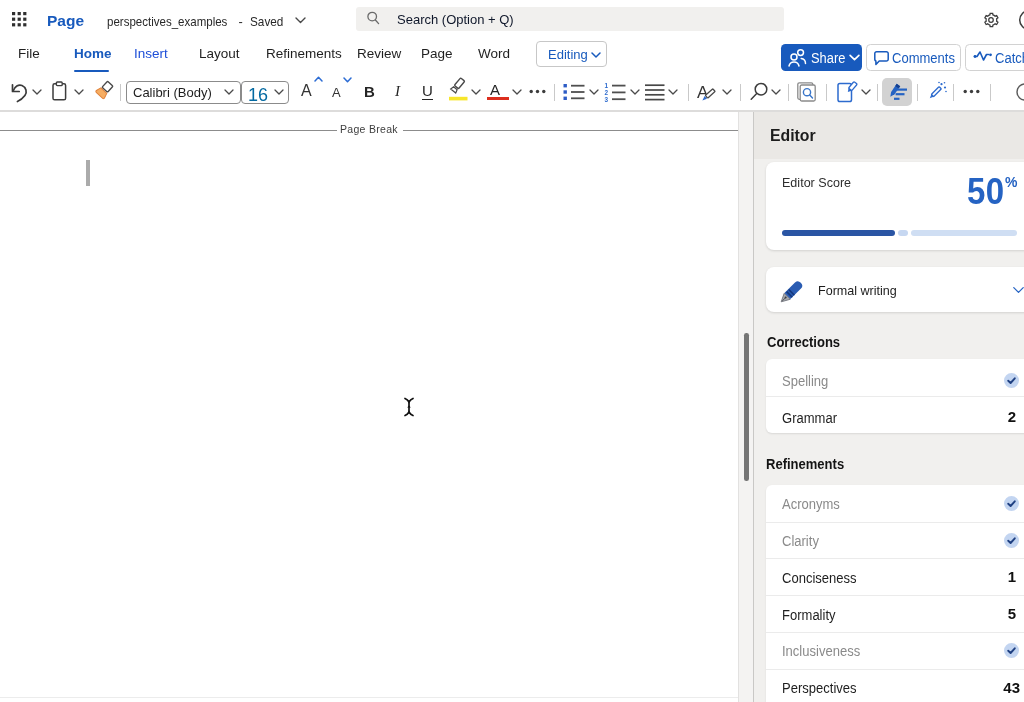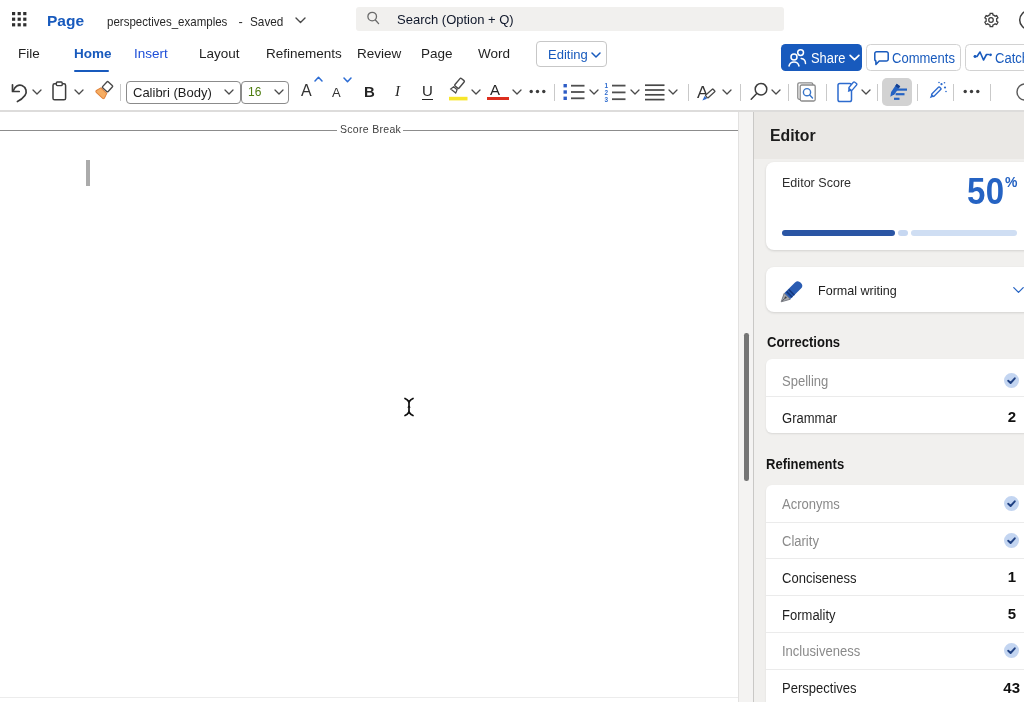--- a/index.html
+++ b/index.html
@@ -112,21 +112,21 @@
     </g>
   </svg>
 <div class="a" style="left:120px;top:84px;width:1px;height:17px;background:#c9c9c9"></div>
 
 <div class="a" style="left:126px;top:81px;width:115px;height:22.5px;border:1px solid #8b8b8b;border-radius:4px"></div>
 <div class="a" style="left:133px;top:85px;font-size:13px;color:#1d1d1d">Calibri (Body)</div>
 <svg class="a" style="left:224px;top:88.5px" width="10" height="6" viewBox="0 0 10 6">
     <path d="M1 1 L5 5 L9 1" fill="none" stroke="#4a4a4a" stroke-width="1.3" stroke-linecap="round" stroke-linejoin="round"></path>
   </svg>
 <div class="a" style="left:241px;top:81px;width:48px;height:22.5px;border:1px solid #8b8b8b;border-radius:4px"></div>
-<div class="a" style="left:248px;top:85px;font-size:12px;color:#4d7c0f">16</div>
+<div class="a" style="left:248px;top:85px;font-size:18px;color:#0369a1">16</div>
 <svg class="a" style="left:274px;top:88.5px" width="10" height="6" viewBox="0 0 10 6">
     <path d="M1 1 L5 5 L9 1" fill="none" stroke="#4a4a4a" stroke-width="1.3" stroke-linecap="round" stroke-linejoin="round"></path>
   </svg>
 
 <div class="a" style="left:301px;top:82px;font-size:16px;color:#333">A</div>
 <svg class="a" style="left:314px;top:76px" width="9" height="6" viewBox="0 0 9 6">
     <path d="M1 5 L4.5 1.2 L8 5" fill="none" stroke="#2c6cd4" stroke-width="1.5" stroke-linecap="round" stroke-linejoin="round"></path>
   </svg>
 <div class="a" style="left:332px;top:85px;font-size:13px;color:#333">A</div>
 <svg class="a" style="left:343px;top:77px" width="9" height="6" viewBox="0 0 9 6">
@@ -286,21 +286,21 @@
   </svg>
 <div class="a" style="left:990px;top:84px;width:1px;height:17px;background:#c9c9c9"></div>
 <svg class="a" style="left:1016px;top:82px" width="8" height="20" viewBox="0 0 8 20">
     <circle cx="9" cy="10" r="8" fill="none" stroke="#5a5a5a" stroke-width="1.4"></circle>
   </svg>
 
 <div class="a" style="left:0;top:111.5px;width:753px;height:590.5px;background:#fff"></div>
 
 <div class="a" style="left:0;top:129.5px;width:337px;height:1.2px;background:#8c8c8c"></div>
 <div class="a" style="left:403px;top:129.5px;width:335px;height:1.2px;background:#8c8c8c"></div>
-<div class="a" style="left:340px;top:123px;font-size:10.5px;color:#3e3e3e;letter-spacing:0.3px">Score Break</div>
+<div class="a" style="left:340px;top:123px;font-size:10.5px;color:#3e3e3e;letter-spacing:0.3px">Page Break</div>
 
 <div class="a" style="left:86px;top:159.5px;width:4.3px;height:26px;background:#ababab"></div>
 
 <div class="a" style="left:738px;top:111.5px;width:1px;height:590.5px;background:#e2e1e0"></div>
 <div class="a" style="left:739px;top:111.5px;width:14px;height:590.5px;background:#f4f3f2"></div>
 <div class="a" style="left:744px;top:333px;width:4.6px;height:148px;background:#757575;border-radius:2.3px"></div>
 
 <div class="a" style="left:0;top:696.5px;width:738px;height:1px;background:#ececec"></div>
 
 <svg class="a" style="left:402px;top:397px" width="14" height="20" viewBox="0 0 14 20">

